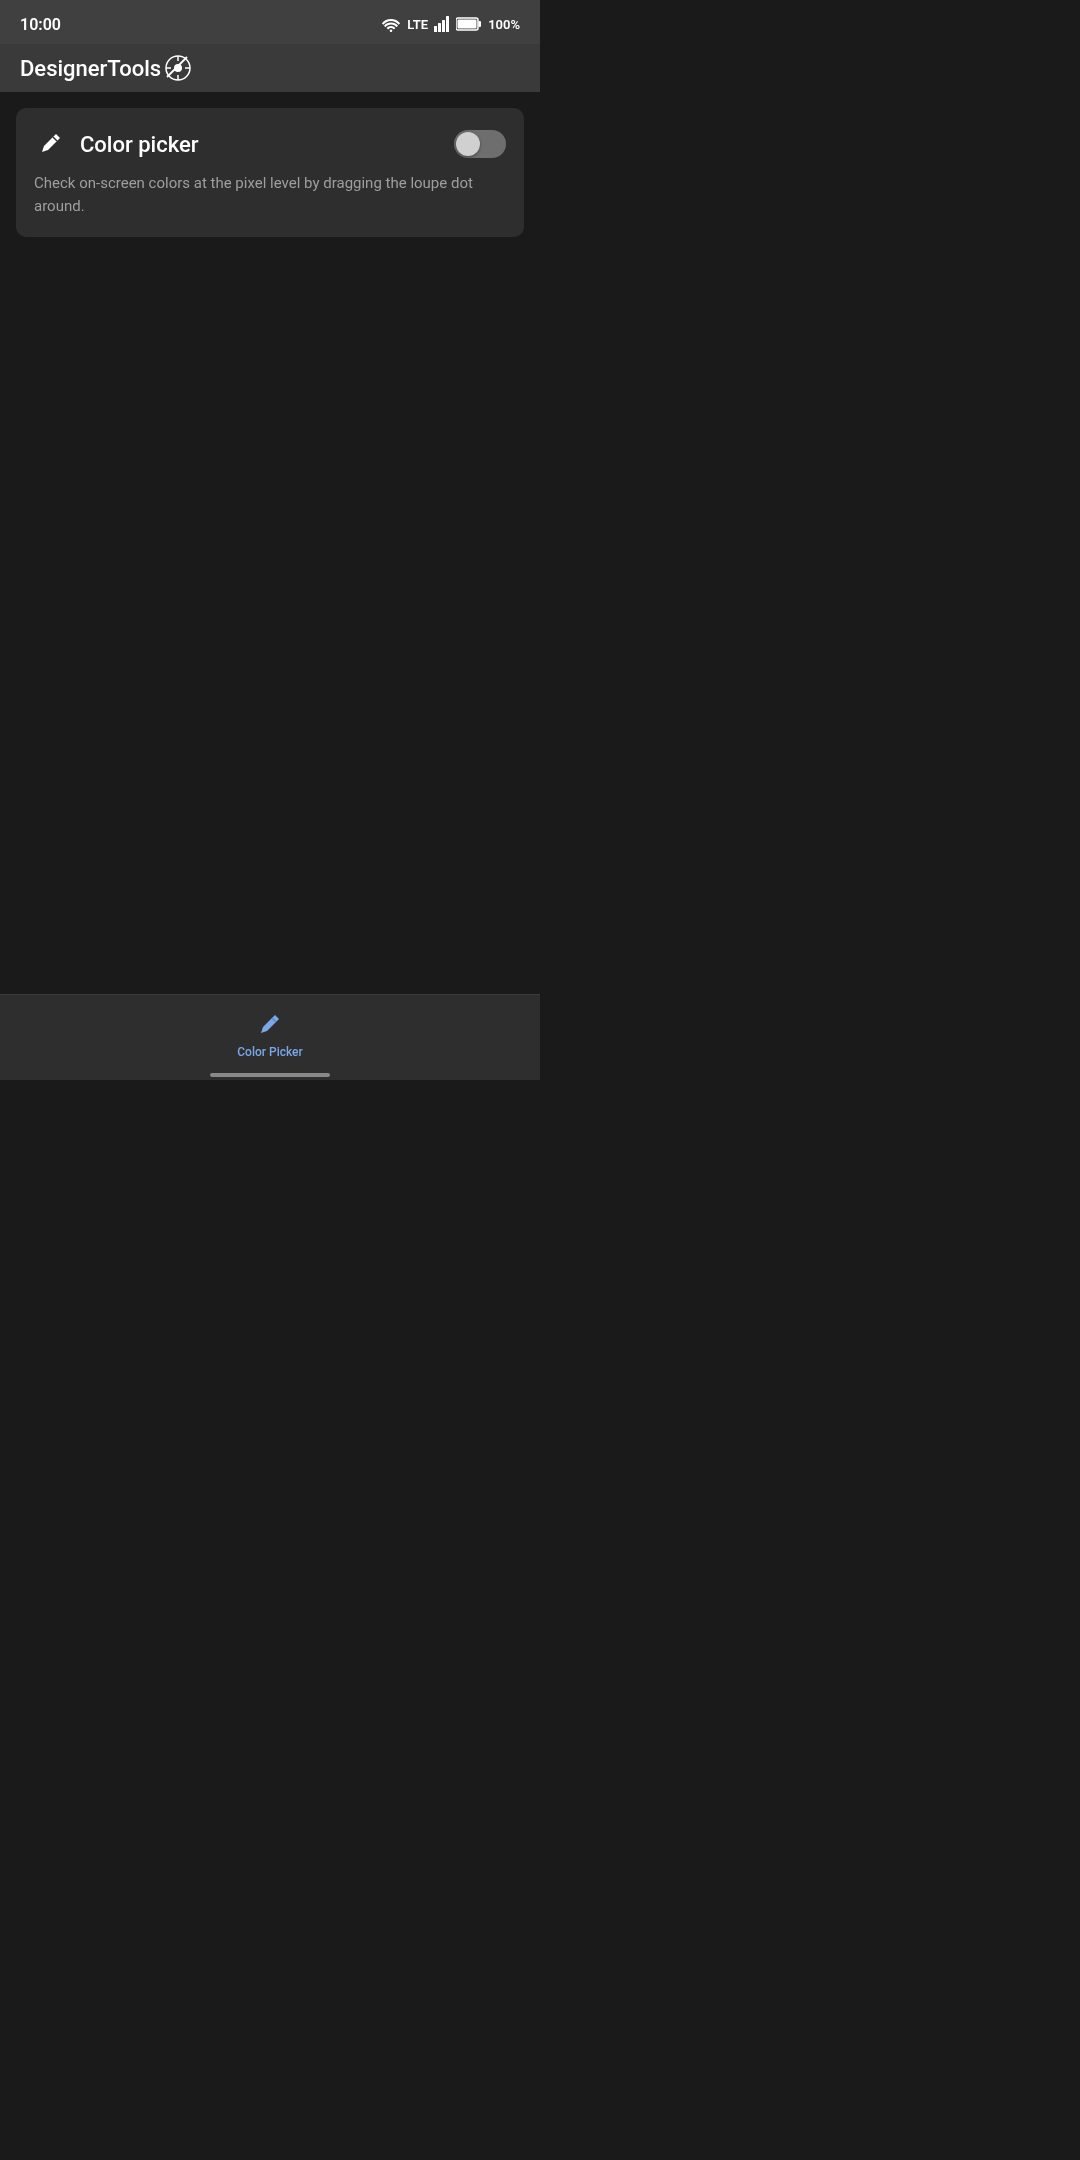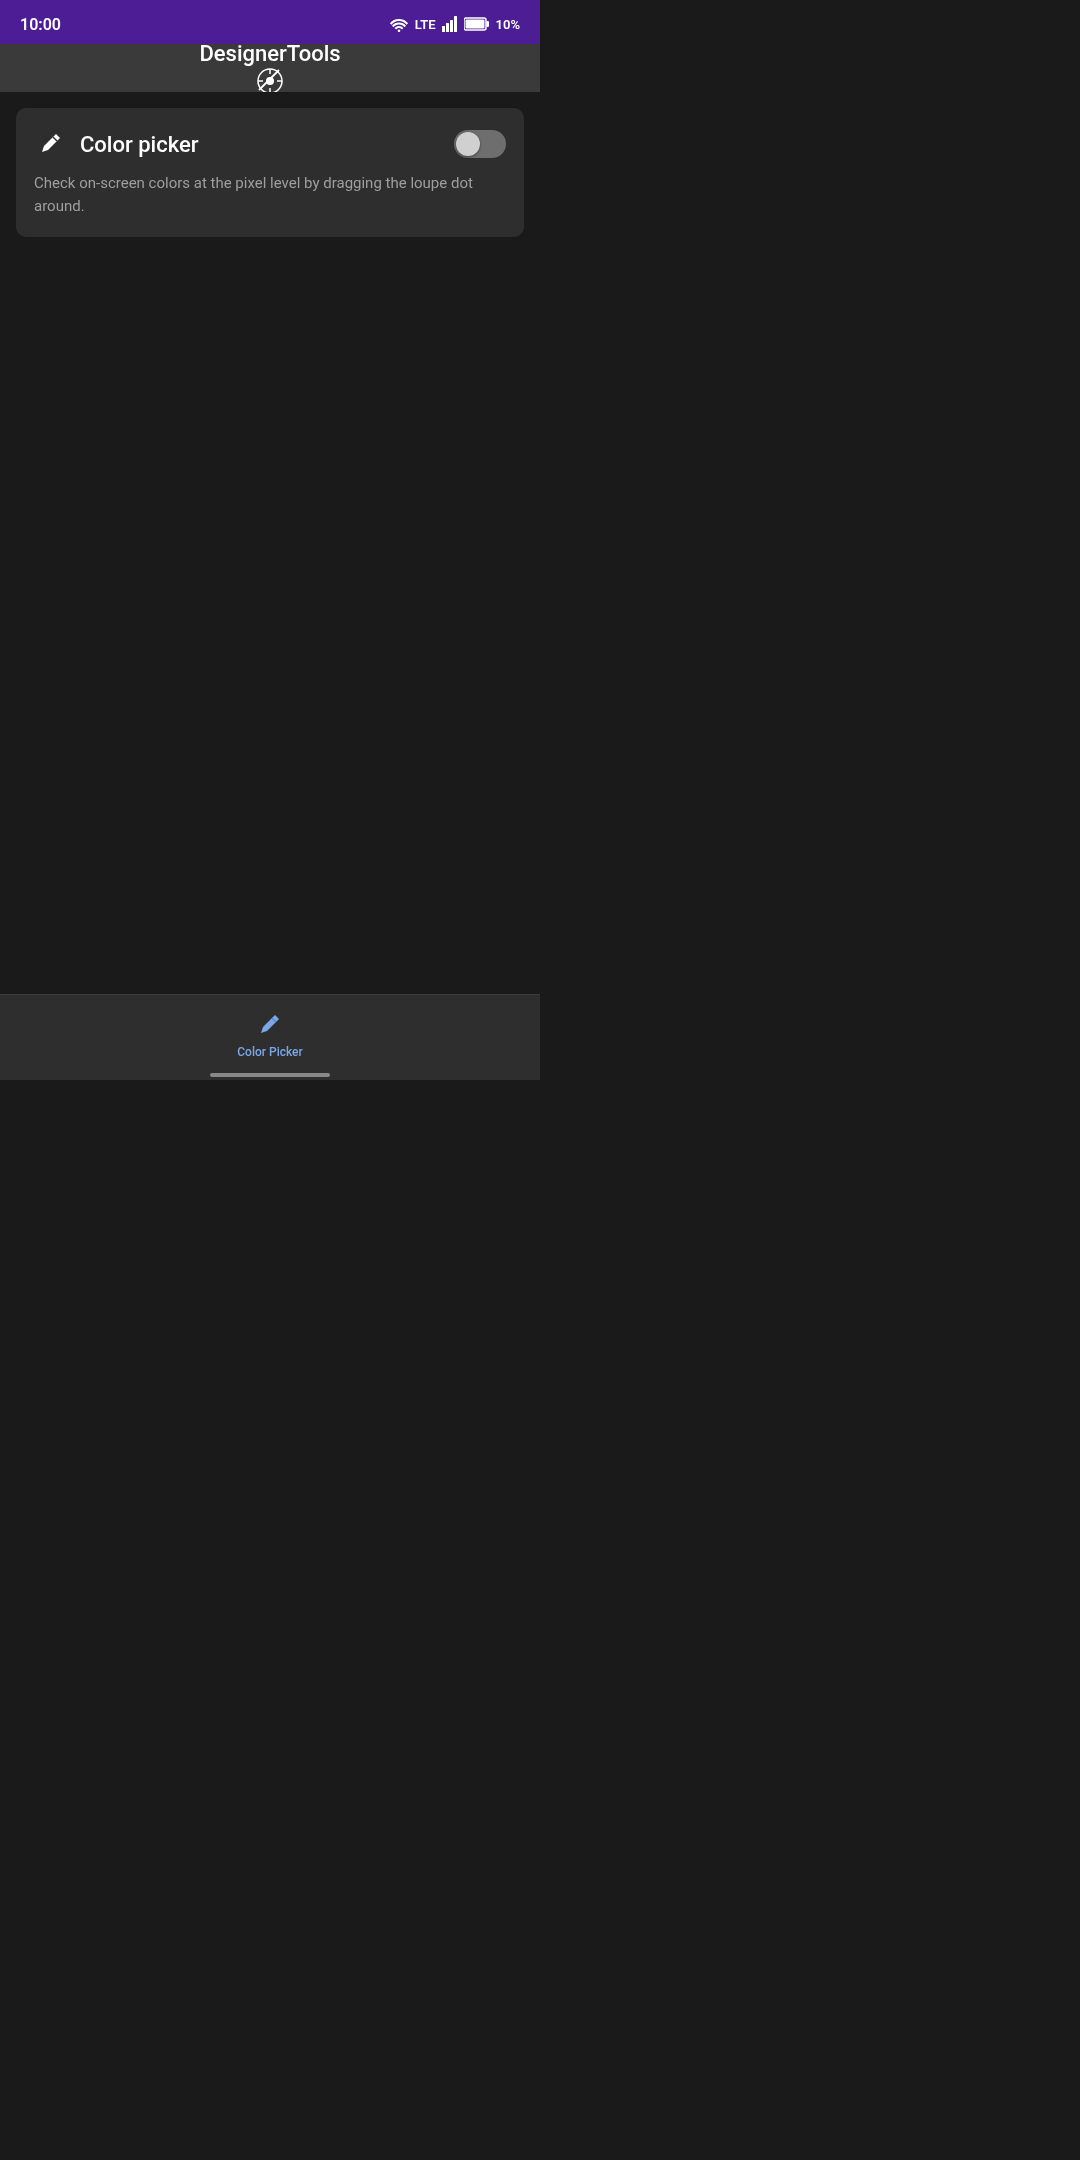--- a/index.html
+++ b/index.html
@@ -11,21 +11,21 @@
       background-color: #1a1a1a;
       font-family: 'Roboto', Arial, sans-serif;
       color: #ffffff;
       display: flex;
       flex-direction: column;
       overflow: hidden;
     }
 
     
     .status-bar {
-      background-color: #4c1d95;
+      background-color: #404040;
       display: flex;
       justify-content: space-between;
       align-items: center;
       padding: 10px 20px 6px 20px;
       height: 44px;
       flex-shrink: 0;
     }
 
     .status-time {
       font-size: 16px;
@@ -42,26 +42,25 @@
     .status-icons span {
       color: #ffffff;
       font-size: 13px;
       font-weight: 600;
     }
 
     
     .app-bar {
       background-color: #3a3a3a;
       display: flex;
-      justify-content: center;
+      justify-content: flex-start;
       align-items: center;
       padding: 0 20px;
       height: 48px;
       flex-shrink: 0;
-      flex-direction: column;
     }
 
     .app-title {
       font-size: 22px;
       font-weight: 500;
       color: #ffffff;
     }
 
     .app-bar-icon {
       width: 34px;
@@ -224,21 +223,21 @@
       <rect x="4" y="7" width="3" height="9" rx="0.5"></rect>
       <rect x="8" y="4" width="3" height="12" rx="0.5"></rect>
       <rect x="12" y="0" width="3" height="16" rx="0.5"></rect>
     </svg>
 
     <svg width="26" height="14" viewBox="0 0 26 14" fill="white">
       <rect x="0" y="1" width="22" height="12" rx="2" stroke="white" stroke-width="1.5" fill="none"></rect>
       <rect x="22.5" y="4" width="2.5" height="6" rx="1" fill="white"></rect>
       <rect x="1.5" y="2.5" width="19" height="9" rx="1" fill="white"></rect>
     </svg>
-    <span>10%</span>
+    <span>100%</span>
   </div>
 </div>
 
 <div class="app-bar">
   <span class="app-title">DesignerTools</span>
   <div class="app-bar-icon">
 
     <svg width="30" height="30" viewBox="0 0 30 30" fill="none">
       <circle cx="15" cy="15" r="12" stroke="white" stroke-width="1.5" fill="none"></circle>
       <line x1="15" y1="3" x2="15" y2="8" stroke="white" stroke-width="1.5"></line>

